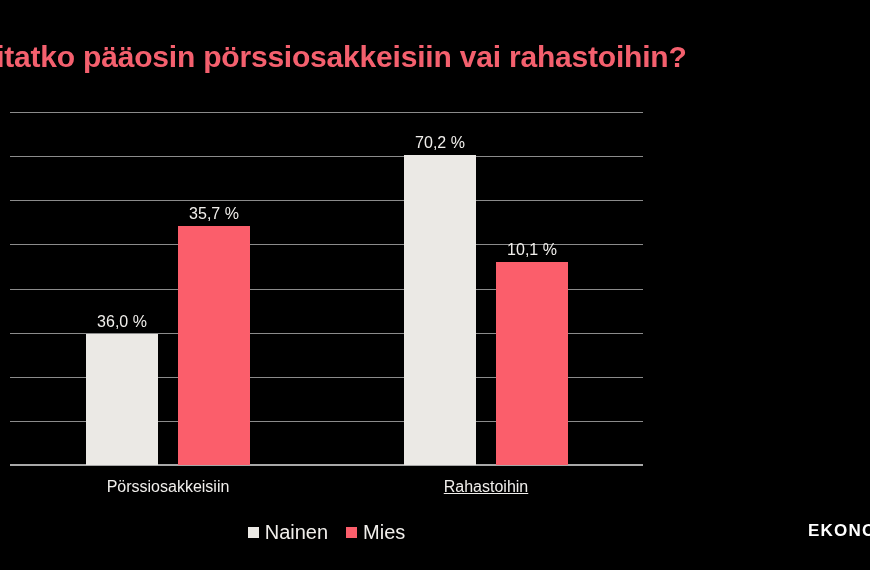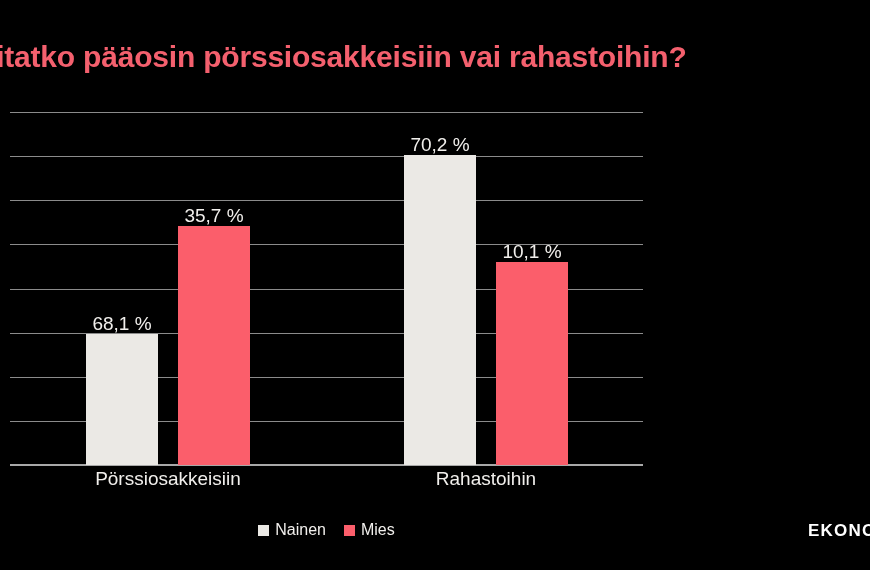--- a/index.html
+++ b/index.html
@@ -62,31 +62,31 @@
   
   .bar {
     position: absolute;
     bottom: 0;
   }
   .bar.nainen { background: #ebe9e5; }
   .bar.mies   { background: #fb5e6b; }
 
   .bar-label {
     position: absolute;
-    font-size: 19px;
+    font-size: 16px;
     color: #f1efec;
     white-space: nowrap;
     text-align: center;
   }
 
   
   .cat-label {
     position: absolute;
-    top: 468px;
-    font-size: 19px;
+    top: 478px;
+    font-size: 16px;
     color: #f1efec;
     text-align: center;
     white-space: nowrap;
   }
 
   
   #legend {
     position: absolute;
     left: 0;
     top: 521px;
@@ -100,21 +100,21 @@
     display: flex;
     align-items: center;
     gap: 6px;
   }
   .legend-swatch {
     width: 11px;
     height: 11px;
     display: inline-block;
   }
   .legend-text {
-    font-size: 16px;
+    font-size: 20px;
     color: #f1efec;
     white-space: nowrap;
   }
 
   
   #logo {
     position: absolute;
     left: 808px;
     top: 521px;
     font-size: 17px;
@@ -147,28 +147,28 @@
     <div class="axis-line"></div>
     <div id="bars">
         <div class="bar nainen" style="left: 76px; width: 72px; height: 131.493px; background: rgb(235, 233, 229);"></div>
         <div class="bar mies" style="left: 168px; width: 72px; height: 238.716px; background: rgb(251, 94, 107);"></div>
         <div class="bar nainen" style="left: 394px; width: 72px; height: 309.757px; background: rgb(235, 233, 229);"></div>
         <div class="bar mies" style="left: 486px; width: 72px; height: 202.534px; background: rgb(251, 94, 107);"></div>
       </div>
   </div>
 
   <div id="bar-labels">
-      <div class="bar-label" style="left: 86px; width: 72px; top: 312.507px;">68,1 %</div>
+      <div class="bar-label" style="left: 86px; width: 72px; top: 312.507px;">36,0 %</div>
       <div class="bar-label" style="left: 178px; width: 72px; top: 205.284px;">35,7 %</div>
       <div class="bar-label" style="left: 404px; width: 72px; top: 134.243px;">70,2 %</div>
       <div class="bar-label" style="left: 496px; width: 72px; top: 241.466px;">10,1 %</div>
     </div>
   <div id="cat-labels">
       <div class="cat-label" style="left: 86px; width: 164px;">Pörssiosakkeisiin</div>
-      <div class="cat-label" style="left: 404px; width: 164px;">Rahastoihin</div>
+      <div class="cat-label" style="left: 404px; width: 164px; text-decoration: underline;">Rahastoihin</div>
     </div>
 
   <div id="legend">
       <div class="legend-item">
         <span class="legend-swatch" style="background: rgb(235, 233, 229);"></span>
         <span class="legend-text">Nainen</span>
       </div>
       <div class="legend-item">
         <span class="legend-swatch" style="background: rgb(251, 94, 107);"></span>
         <span class="legend-text">Mies</span>

